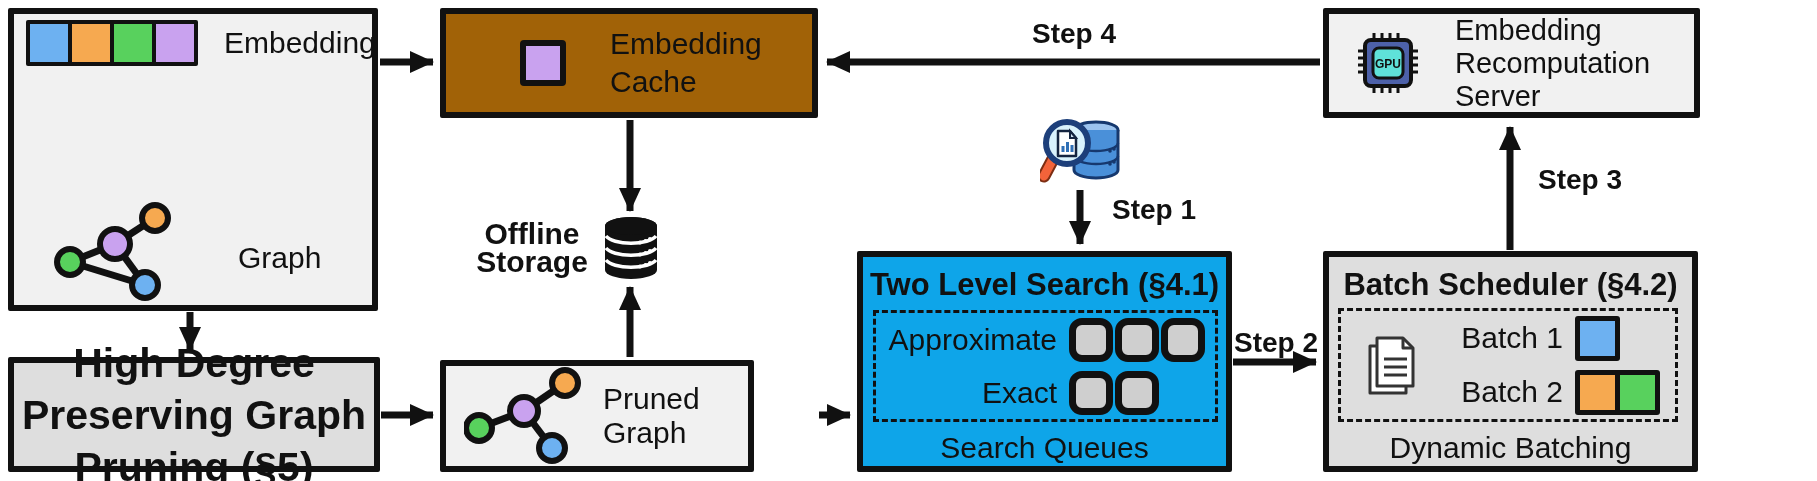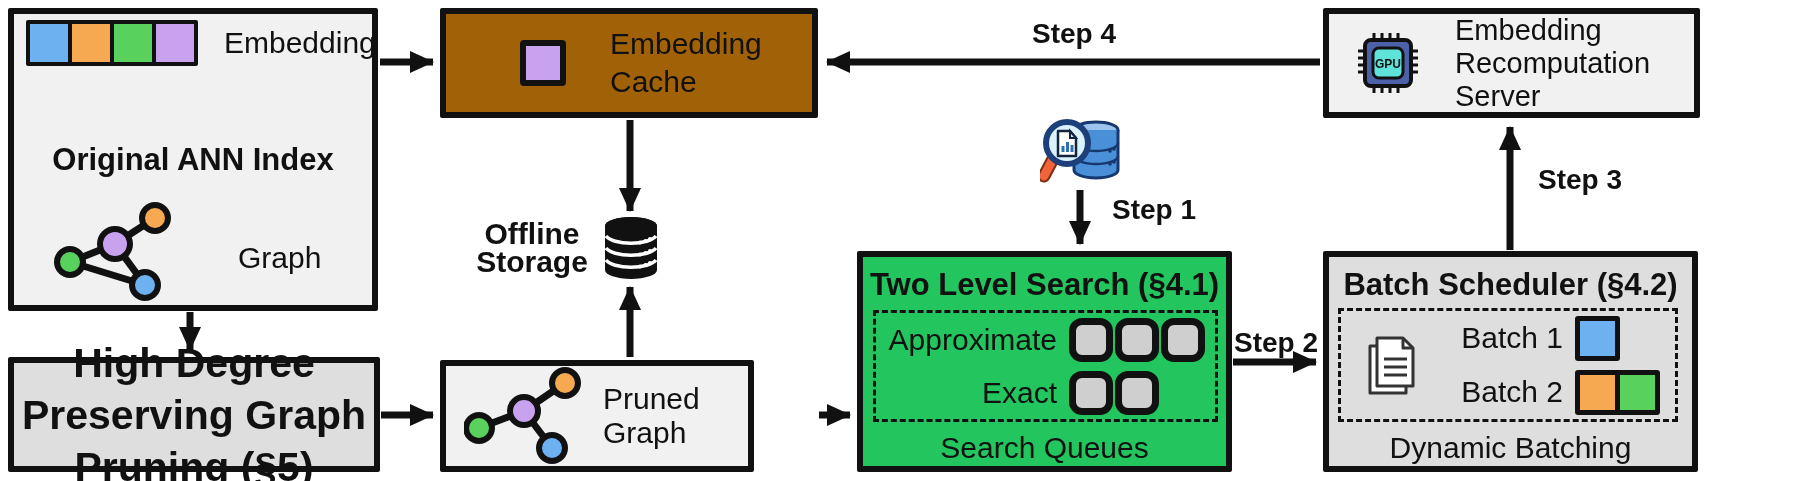--- a/index.html
+++ b/index.html
@@ -107,21 +107,20 @@
   <div class="box" style="left: 8px; top: 8px; width: 370px; height: 303px; background: rgb(241, 241, 241);">
     <div class="emb-row">
       <div class="strip">
         <div class="cell" style="background: rgb(109, 177, 241);"></div>
         <div class="cell" style="background: rgb(246, 169, 80);"></div>
         <div class="cell" style="background: rgb(88, 209, 93);"></div>
         <div class="cell" style="background: rgb(201, 162, 239);"></div>
       </div>
       <span class="plain-label">Embedding</span>
     </div>
-    <div class="ann-title">Original ANN Index</div>
     <svg class="abs" style="left:34px;top:184px;" width="150" height="112" viewBox="0 0 150 112">
       <g stroke="#111" stroke-width="7">
         <line x1="22" y1="64" x2="67" y2="46"></line>
         <line x1="67" y1="46" x2="107" y2="20"></line>
         <line x1="67" y1="46" x2="97" y2="87"></line>
         <line x1="22" y1="64" x2="97" y2="87"></line>
       </g>
       <circle cx="107" cy="20" r="13" stroke="#111" stroke-width="6" fill="#f6a950"></circle>
       <circle cx="22" cy="64" r="13" stroke="#111" stroke-width="6" fill="#58d15d"></circle>
       <circle cx="97" cy="87" r="13" stroke="#111" stroke-width="6" fill="#6db1f1"></circle>
@@ -223,21 +222,21 @@
     <circle cx="27" cy="31" r="21" fill="#d9f2fc" stroke="#1d3f7a" stroke-width="6"></circle>
     <path d="M18,19 h12 l6,7 v18 h-18 z" fill="#fff" stroke="#14243f" stroke-width="2.5" stroke-linejoin="round"></path>
     <path d="M30,19 v7 h6 z" fill="#cfe3f4" stroke="#14243f" stroke-width="2"></path>
     <g fill="#2f6fb5">
       <rect x="21.5" y="34" width="3" height="6"></rect>
       <rect x="26" y="30" width="3" height="10"></rect>
       <rect x="30.5" y="33" width="3" height="7"></rect>
     </g>
   </svg>
 
-  <div class="box" style="left: 857px; top: 251px; width: 375px; height: 221px; background: #22c55e;">
+  <div class="box" style="left: 857px; top: 251px; width: 375px; height: 221px; background: #0ea5e9;">
     <div class="box-title">Two Level Search (§4.1)</div>
     <div class="dashed tls-dash">
       <div class="qline">
         <div class="qlabel">Approximate</div>
         <div class="slots">
           <div class="slot" style="background: rgb(207, 207, 207);"></div>
         <div class="slot" style="background: rgb(207, 207, 207);"></div>
             <div class="slot" style="background: rgb(207, 207, 207);"></div>
           </div>
       </div>

